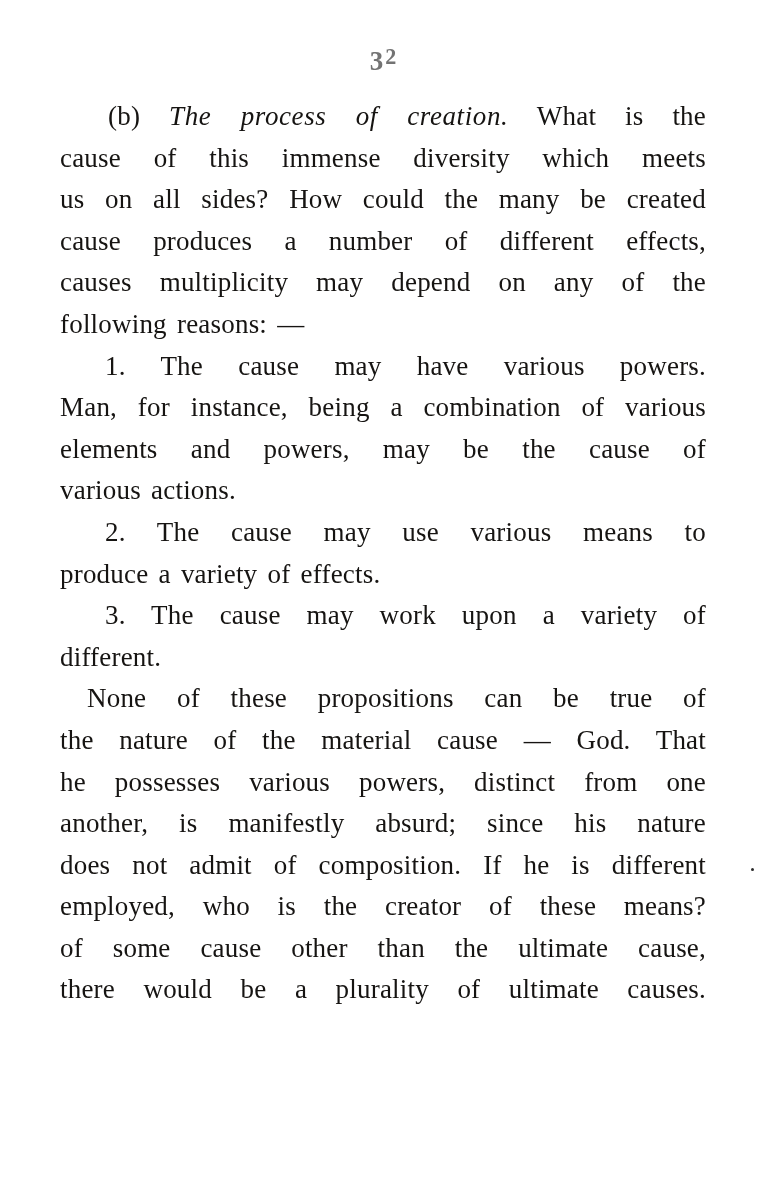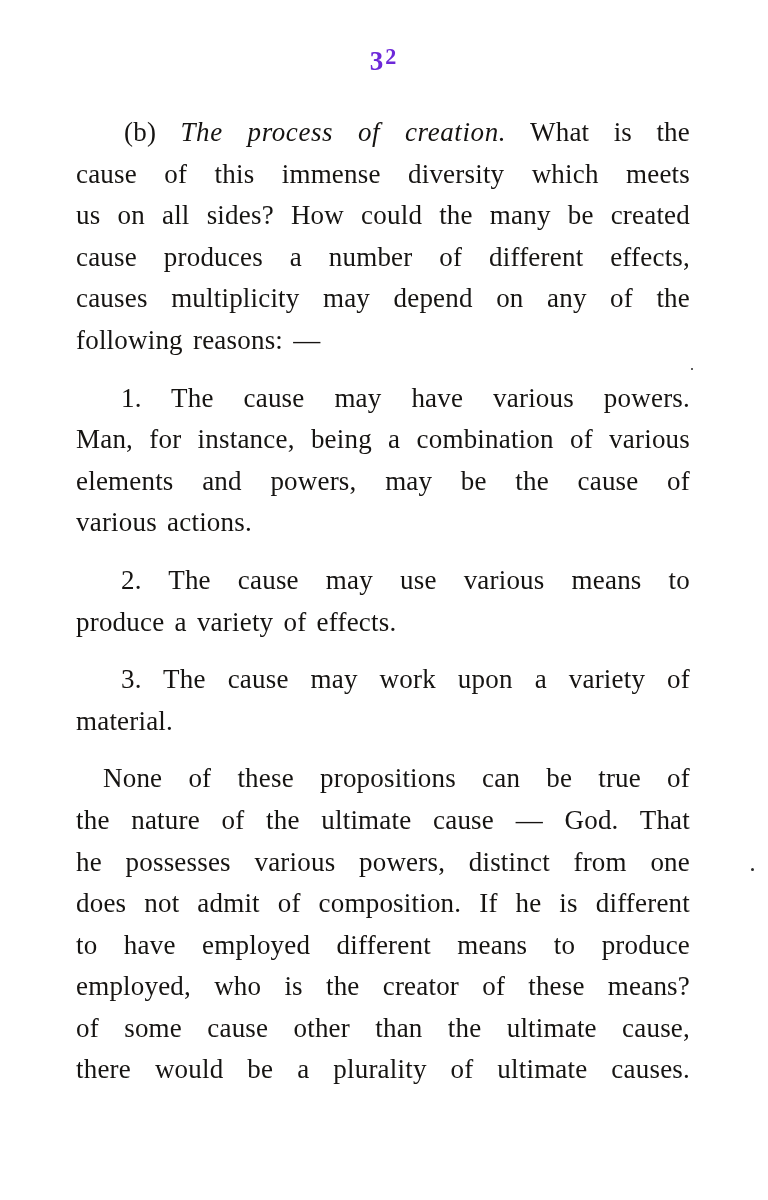--- a/index.html
+++ b/index.html
@@ -12,38 +12,38 @@
     font-family:"Liberation Serif","DejaVu Serif",serif;
     overflow:hidden;
   }
   .page-number{
     position:absolute;
     top:46px;left:0;width:768px;
     text-align:center;
     font-size:27px;
     font-weight:bold;
     letter-spacing:2px;
-    color:#6d28d9;
+    color:#737373;
   }
   
   .page-number .ch1{
     position:relative;
     top:-6px;
     font-size:0.82em;
   }
   .text-column{
     position:absolute;
     left:60px;top:96px;
     width:646px;
     font-size:27px;
     line-height:41.6px;
     word-spacing:0.12em;
     letter-spacing:0.2px;
   }
-  .paragraph{margin:16px;padding:0;}
+  .paragraph{margin:0;padding:0;}
   .line{
     text-align:justify;
     text-align-last:justify;
     white-space:normal;
   }
   .line.flush{ text-align-last:left; }
   .para-intro .line.first{ padding-left:48px; }
   .para-item  .line.first{ padding-left:45px; }
   .para-body  .line.first{ padding-left:27px; }
   .line em{
@@ -79,28 +79,28 @@
         <div class="line"><span>Man, for instance, being a combination of various</span></div>
         <div class="line"><span>elements and powers, may be the cause of</span></div>
         <div class="line flush"><span>various actions.</span></div>
       </div>
       <div class="paragraph para-item">
         <div class="line first"><span>2. The cause may use various means to</span></div>
         <div class="line flush"><span>produce a variety of effects.</span></div>
       </div>
       <div class="paragraph para-item">
         <div class="line first"><span>3. The cause may work upon a variety of</span></div>
-        <div class="line flush"><span>material.</span></div>
+        <div class="line flush"><span>different.</span></div>
       </div>
       <div class="paragraph para-body">
         <div class="line first"><span>None of these propositions can be true of</span></div>
-        <div class="line"><span>the nature of the ultimate cause — God. That</span></div>
+        <div class="line"><span>the nature of the material cause — God. That</span></div>
         <div class="line"><span>he possesses various powers, distinct from one</span></div>
+        <div class="line"><span>another, is manifestly absurd; since his nature</span></div>
         <div class="line"><span>does not admit of composition. If he is different</span></div>
-        <div class="line"><span>to have employed different means to produce</span></div>
         <div class="line"><span>employed, who is the creator of these means?</span></div>
         <div class="line"><span>of some cause other than the ultimate cause,</span></div>
         <div class="line"><span>there would be a plurality of ultimate causes.</span></div>
       </div>
     </div>
 
   <div class="scan-speck speck-1"></div>
   <div class="scan-speck speck-2"></div>
 
 </div>

